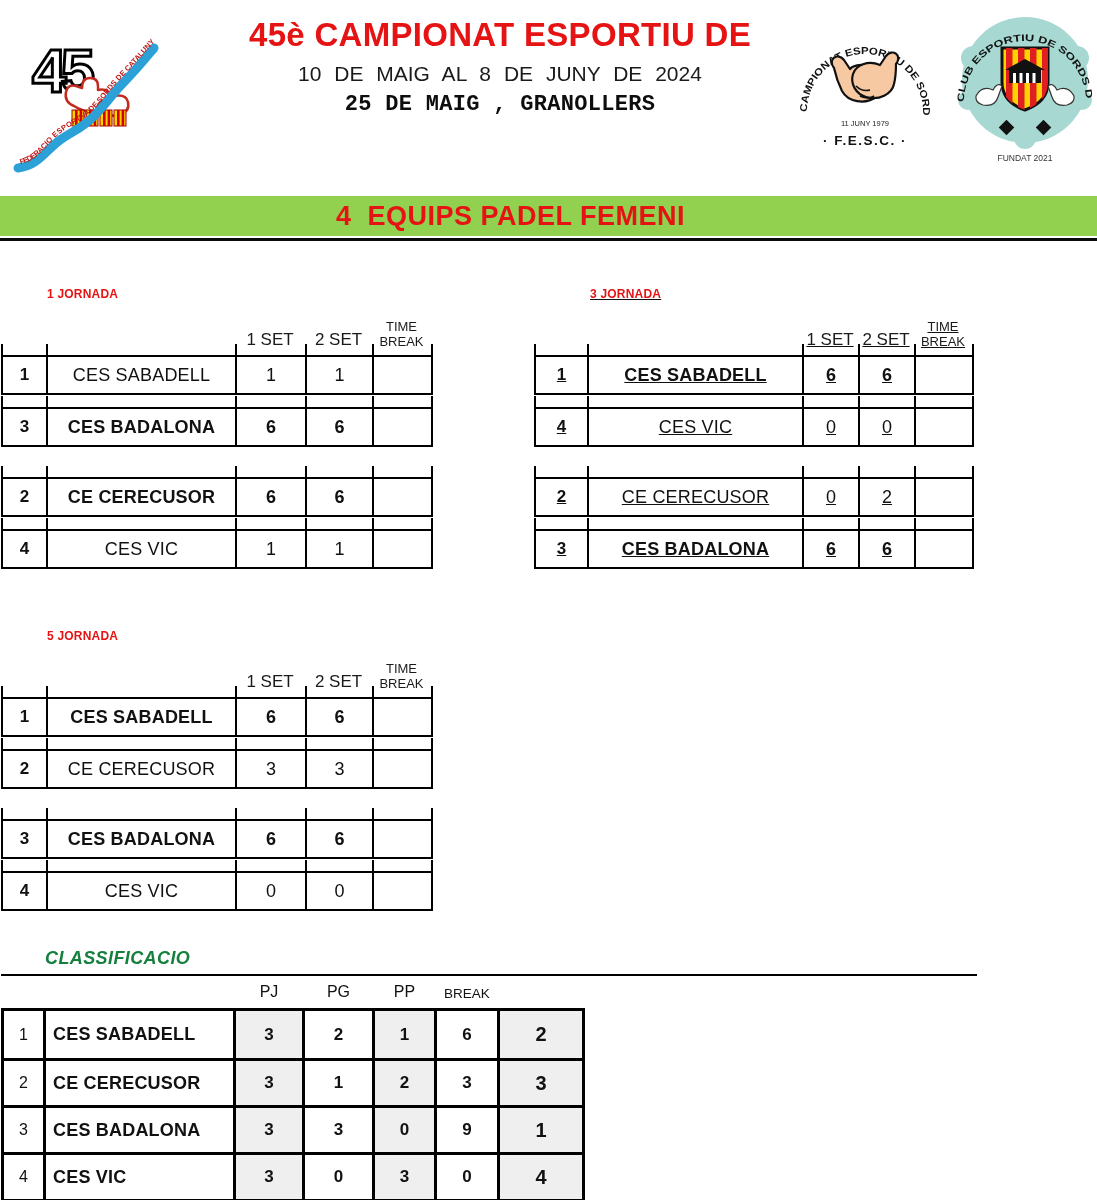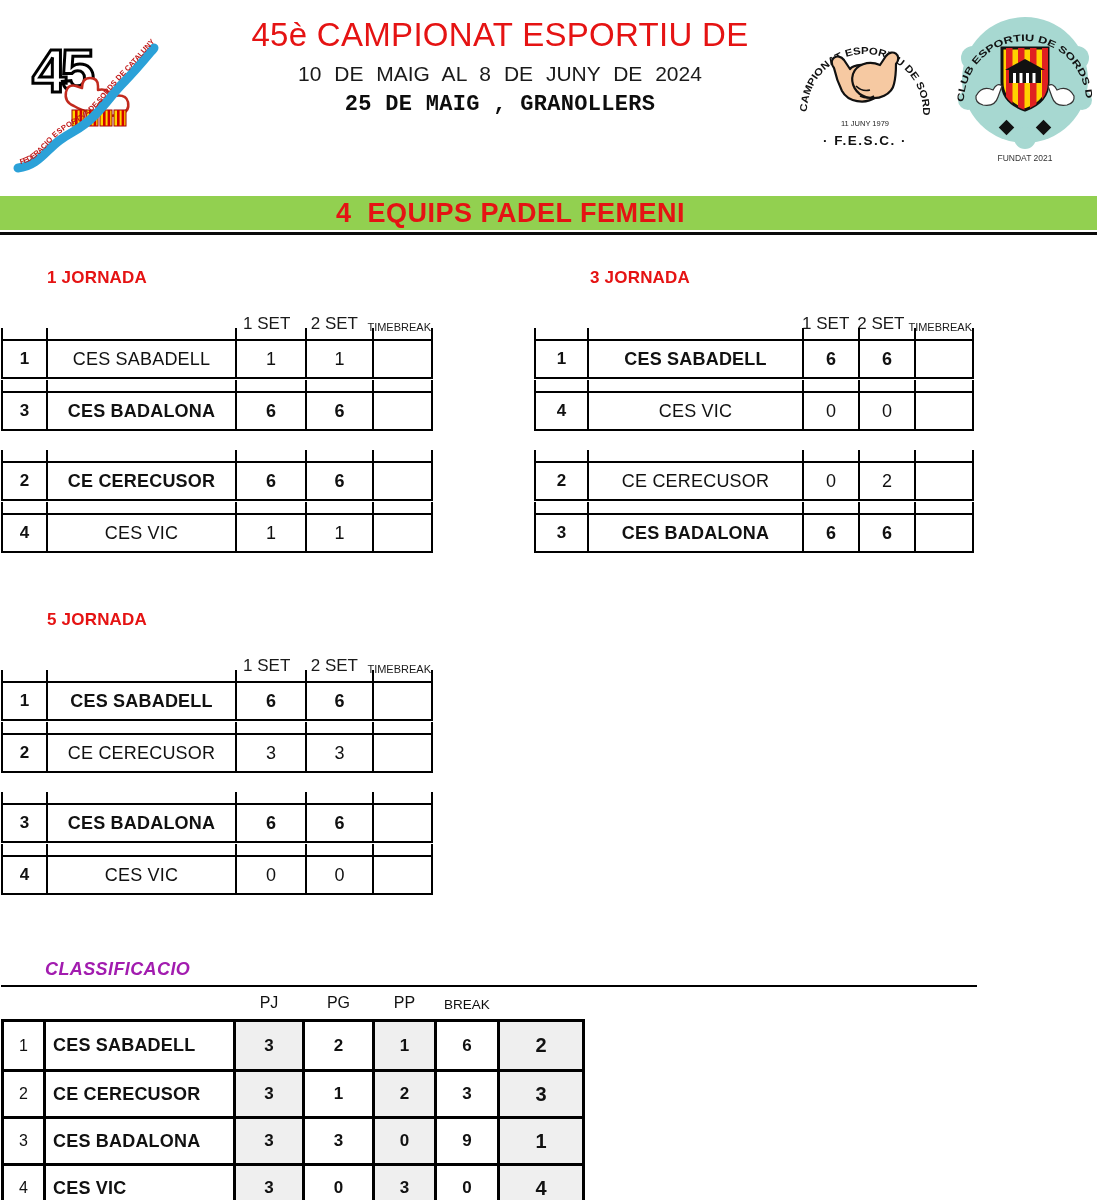--- a/index.html
+++ b/index.html
@@ -2,69 +2,69 @@
 <html style="--red: #e51313; --green: #92d050; --shade: #efefef; --ribbon-blue: #2ba1d8; --logo-teal: #a7d8d1; --hand-tan: #f6c9a2;"><head>
 <meta charset="utf-8">
 <style>
   html,body{margin:0;padding:0;background:#fff;}
   .page{position:relative;width:1097px;height:1200px;background:#fff;overflow:hidden;
         font-family:"Liberation Sans",sans-serif;color:#111;}
 
   
   .masthead{position:relative;height:196px;margin-left:8px;}
   .title-block{position:absolute;left:168px;top:12px;width:648px;text-align:center;}
-  .t1,.t2{color:var(--red,#e51313);font-weight:normal;font-size:33px;line-height:1.4;letter-spacing:.3px;text-align:center;}
+  .t1,.t2{color:var(--red,#e51313);font-weight:bold;font-size:33px;line-height:1.4;letter-spacing:.3px;text-align:center;}
   .date-line{font-size:21px;word-spacing:7px;margin-top:4px;color:#1a1a1a;}
   .venue-line{font-size:22px;font-weight:bold;margin-top:6px;color:#0d0d0d;letter-spacing:.3px;font-family:Liberation Mono, monospace;}
   .logo-fed{position:absolute;left:4px;top:18px;}
   .logo-fesc{position:absolute;left:782px;top:8px;}
   .logo-gran{position:absolute;left:938px;top:4px;}
 
   
-  .banner{height:34px;background:var(--green,#92d050);display:flex;align-items:center;
+  .banner{height:40px;background:var(--green,#92d050);display:flex;align-items:center;
           justify-content:center;padding-right:76px;box-sizing:border-box;}
   .banner span{color:var(--red,#e51313);font-weight:bold;font-size:27px;white-space:pre;letter-spacing:.5px;}
   .banner-rule{height:3px;background:#0a0a0a;margin-top:2px;}
 
   
   .jornada{position:absolute;}
   .jpos-0{left:1px;top:268px;width:432px;}
-  .jpos-1{left:534px;top:268px;width:440px;}
+  .jpos-1{left:534px;top:268px;width:440px;text-decoration:underline;}
   .jpos-2{left:1px;top:610px;width:432px;}
   .layout-a{--wnum:43px;--wteam:189px;--wset1:70px;--wset2:67px;}
   .layout-b{--wnum:51px;--wteam:215px;--wset1:56px;--wset2:56px;}
-  .jlabel{margin:0 0 7px 46px;font-size:17px;line-height:20px;font-weight:bold;
+  .jlabel{margin:16px 0 7px 46px;font-size:12px;line-height:20px;font-weight:bold;
           color:var(--red,#e51313);letter-spacing:.2px;}
   .layout-b .jlabel{margin-left:56px;}
   .jheader{display:flex;height:44px;align-items:flex-end;box-sizing:border-box;
            border:2px solid transparent;padding-bottom:3px;}
   .hcell{box-sizing:border-box;display:flex;align-items:flex-end;justify-content:center;}
   .hnum{width:var(--wnum);}  .hteam{width:var(--wteam);}
   .hset1{width:var(--wset1);} .hset2{width:var(--wset2);} .htb{flex:1;}
   .hset1,.hset2{font-size:17px;color:#1a1a1a;}
-  .htb{flex-direction:row;align-items:center;font-size:11px;line-height:1.15;color:#1a1a1a;}
+  .htb{flex-direction:column;align-items:center;font-size:13px;line-height:1.15;color:#1a1a1a;}
   .mrow{display:flex;height:40px;border:2px solid #000;box-sizing:border-box;background:#fff;}
   .mrow + .mrow{margin-top:12px;}
   .match + .match{margin-top:30px;}
   .cell{box-sizing:border-box;position:relative;height:100%;display:flex;
         align-items:center;justify-content:center;}
   .cell + .cell{border-left:2px solid #000;}
   .cnum{width:var(--wnum);font-weight:bold;font-size:17px;}
   .cteam{width:var(--wteam);font-size:18px;letter-spacing:.2px;}
   .cset1{width:var(--wset1);font-size:18px;}
   .cset2{width:var(--wset2);font-size:18px;}
   .ctb{flex:1;}
   .winner .cteam,.winner .cset1,.winner .cset2{font-weight:bold;}
   
   .mrow .cell::before{content:"";position:absolute;left:-2px;top:-13px;width:2px;height:11px;background:#000;}
   .mrow .cell:last-child::after{content:"";position:absolute;right:-2px;top:-13px;width:2px;height:11px;background:#000;}
 
   
   .classif{position:absolute;left:1px;top:948px;width:976px;}
-  .classif h3{margin:11px 0 0 44px;font-size:18px;font-weight:bold;font-style:italic;letter-spacing:.4px;color:#a21caf;}
+  .classif h3{margin:0 0 0 44px;font-size:18px;font-weight:bold;font-style:italic;letter-spacing:.4px;color:#15803d;}
   .crule{border-top:2.5px solid #000;margin-top:5px;}
   .cheader{display:flex;height:32px;align-items:flex-end;box-sizing:border-box;
            border:3px solid transparent;padding-bottom:4px;}
   .cheader .ccell{background:none !important;font-weight:normal !important;font-size:16px;
                   border-left:3px solid transparent !important;align-items:flex-end;}
   .cheader .ch-punts{font-size:13.5px !important;}
   .ctable{width:584px;border:3px solid #000;box-sizing:border-box;background:#fff;}
   .crow{display:flex;height:47px;box-sizing:border-box;}
   .crow + .crow{border-top:3px solid #000;}
   .ccell{box-sizing:border-box;display:flex;align-items:center;justify-content:center;}

